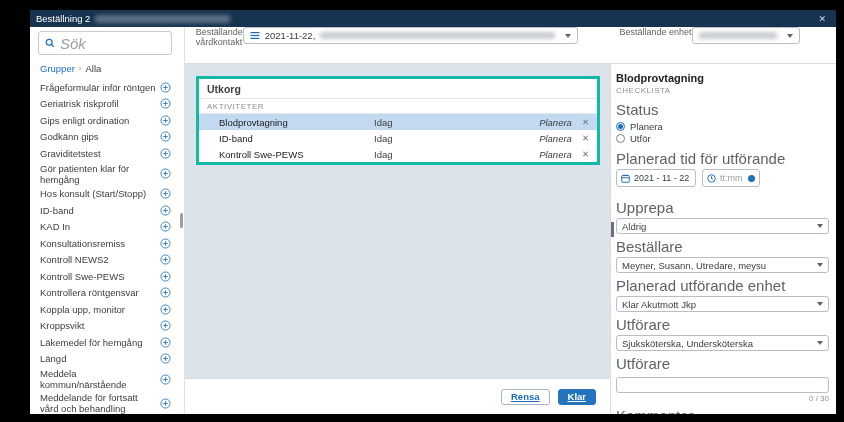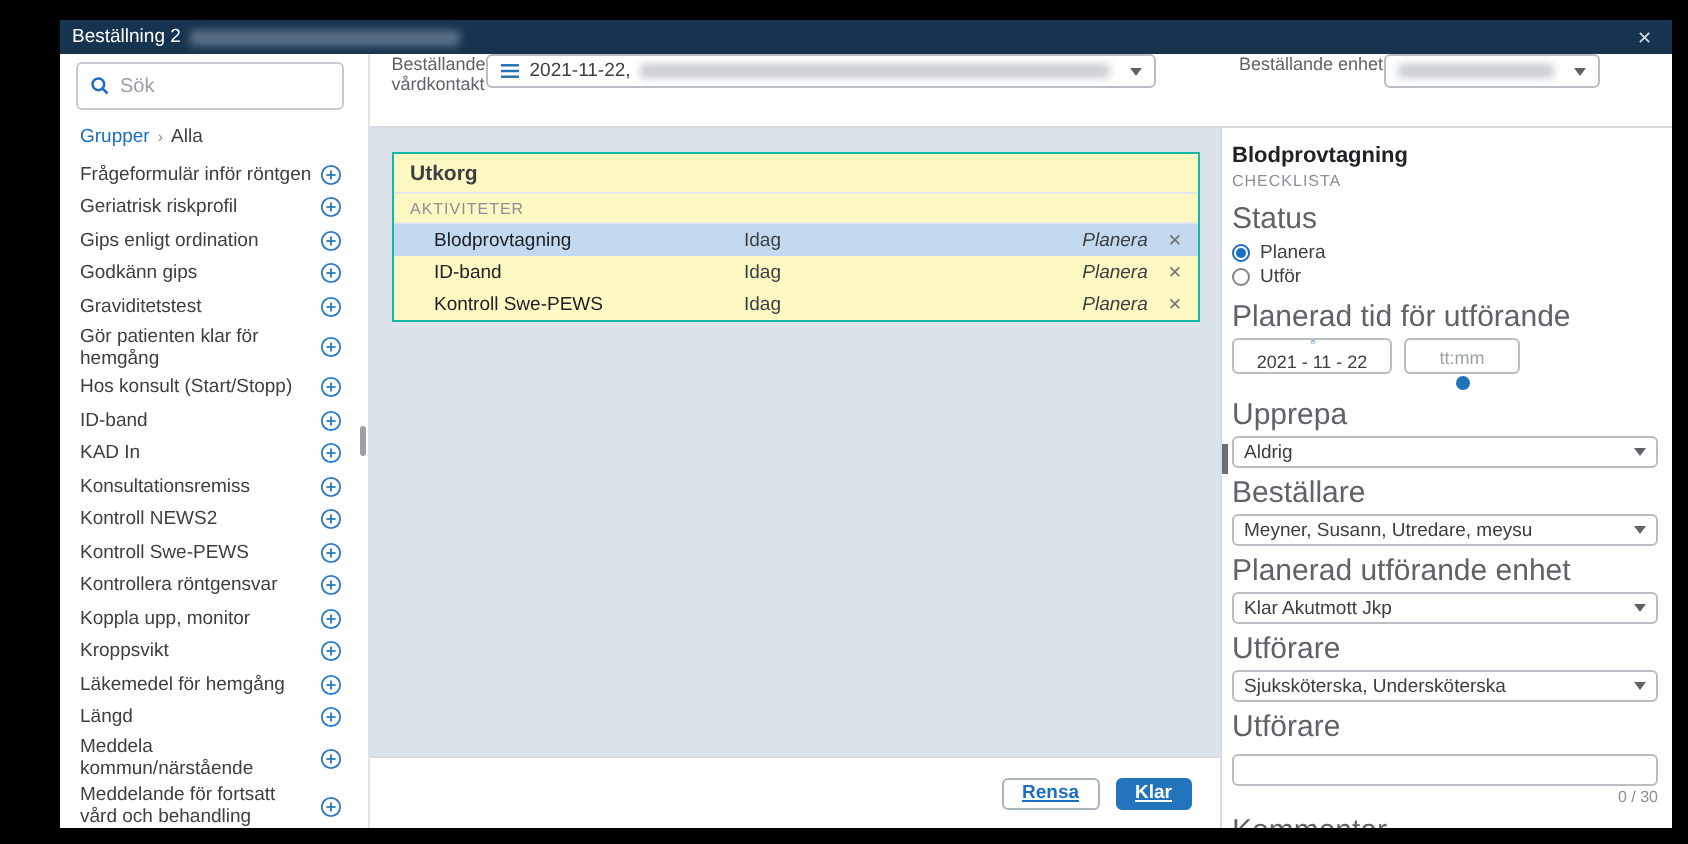--- a/index.html
+++ b/index.html
@@ -19,22 +19,22 @@
   .titlebar .close { margin-left:auto; color:#cdd5de; font-size:9px; cursor:default; }
 
   
   .bodyrow { flex:1; display:flex; min-height:0; }
 
   
   .sidebar { width:155px; flex:none; background:#fff; border-right:1px solid #dfe2e7;
              position:relative; overflow:hidden; padding:4px 0 0 8px; }
   .searchbox { width:134px; height:24px; border:1px solid #c6cad0; border-radius:3px;
                display:flex; align-items:center; padding:0 6px; gap:5px; }
-  .searchbox input { border:none; outline:none; width:90px; font-size:10px;
-                     font-family:inherit; color:#333; }
+  .searchbox input { border:none; outline:none; width:90px; font-size:15px;
+                     font-family:inherit; color:#333;font-style:italic; }
   .searchbox input::placeholder { color:#9aa0a6; }
   .breadcrumb { display:flex; gap:4px; align-items:center; font-size:9.5px;
                 margin:8px 0 5px 2px; }
   .breadcrumb .root { color:#1b6ec2; }
   .breadcrumb .sep { color:#8a8f99; font-size:8px; }
   .breadcrumb .cur { color:#3c4043; }
   .side-list { }
   .side-item { display:flex; align-items:center; justify-content:space-between;
                min-height:16.5px; padding-right:13px; cursor:default; }
   .side-label { font-size:9.5px; color:#3c4043; line-height:11px; padding:1px 4px 1px 2px; }
@@ -52,21 +52,21 @@
   .field-label { font-size:9px; color:#5f6368; margin-bottom:2px; }
   .combo { height:17px; border:1px solid #b9bec4; border-radius:3px; background:#fff;
            display:flex; align-items:center; padding:0 6px; gap:5px; font-size:9.5px; }
   .combo .val { color:#3c4043; white-space:nowrap; }
   .combo .spacer { flex:1; }
   .arrow-down { width:0; height:0; border-left:3.5px solid transparent;
                 border-right:3.5px solid transparent; border-top:4px solid #5f6368; flex:none; }
 
   .content { flex:1; display:flex; min-height:0; }
   .middle { width:425px; flex:none; background:#dde3eb; display:flex; flex-direction:column; }
-  .card { margin:12px 10px 0 11px; background:#fef9c3; border:1px solid #14b8a6; }
+  .card { margin:12px 10px 0 11px; background:#ffffff; border:3px solid #14b8a6; }
   .card-title { font-size:10.5px; font-weight:bold; color:#3c4043;
                 padding:4px 8px 3px 8px; border-bottom:1px solid #e3e6ea; }
   .card-section { font-size:8px; color:#8a8f99; letter-spacing:.5px;
                   padding:3px 20px 2px 8px; border-bottom:1px solid #e3e6ea; }
   .u-row { display:flex; align-items:center; height:16px; font-size:9.5px; padding:0 8px 0 20px; }
   .u-row.selected { background:#c3d9ef; }
   .u-name { width:155px; color:#202124; }
   .u-when { flex:1; color:#3c4043; }
   .u-action { font-style:italic; color:#3c4043; margin-right:10px; }
   .u-remove { color:#70757a; font-size:8.5px; cursor:default; }
@@ -88,21 +88,21 @@
   .d-sub { font-size:8px; color:#8a8f99; letter-spacing:.5px; margin:2px 0 6px 0; }
   .d-label { font-size:15px; color:#5f6368; margin-bottom:2px; }
   .radio-row { display:flex; align-items:center; gap:5px; height:12.5px; font-size:9.5px;
                color:#3c4043; }
   .radio { width:9px; height:9px; border-radius:50%; border:1px solid #80868b; flex:none;
            display:flex; align-items:center; justify-content:center; background:#fff; }
   .radio.on { border-color:#1b6ec2; }
   .radio.on::after { content:""; width:5px; height:5px; border-radius:50%; background:#1b6ec2; }
   .dt-row { display:flex; gap:6px; margin:2px 0 12px 0; }
   .mini-box { height:18px; border:1px solid #b9bec4; border-radius:3px; display:flex;
-              align-items:center; padding:0 4px; gap:4px; font-size:9px;flex-direction:column; }
+              align-items:center; padding:0 4px; gap:4px; font-size:9px; }
   .date-box { width:80px; color:#3c4043; }
   .time-box { width:58px; }
   .time-ph { color:#9aa0a6; flex:1; }
   .blue-dot { width:7px; height:7px; border-radius:50%; background:#2272b8; flex:none; }
   .d-group { margin-bottom:4px; }
   .select { height:16px; border:1px solid #b9bec4; border-radius:3px; background:#fff;
             display:flex; align-items:center; padding:0 5px; font-size:9.5px; color:#3c4043; }
   .select .val { flex:1; white-space:nowrap; overflow:hidden; }
   .text-input { height:16px; width:100%; border:1px solid #b9bec4; border-radius:3px;
                 font-size:9.5px; padding:0 5px; font-family:inherit; outline:none; }

